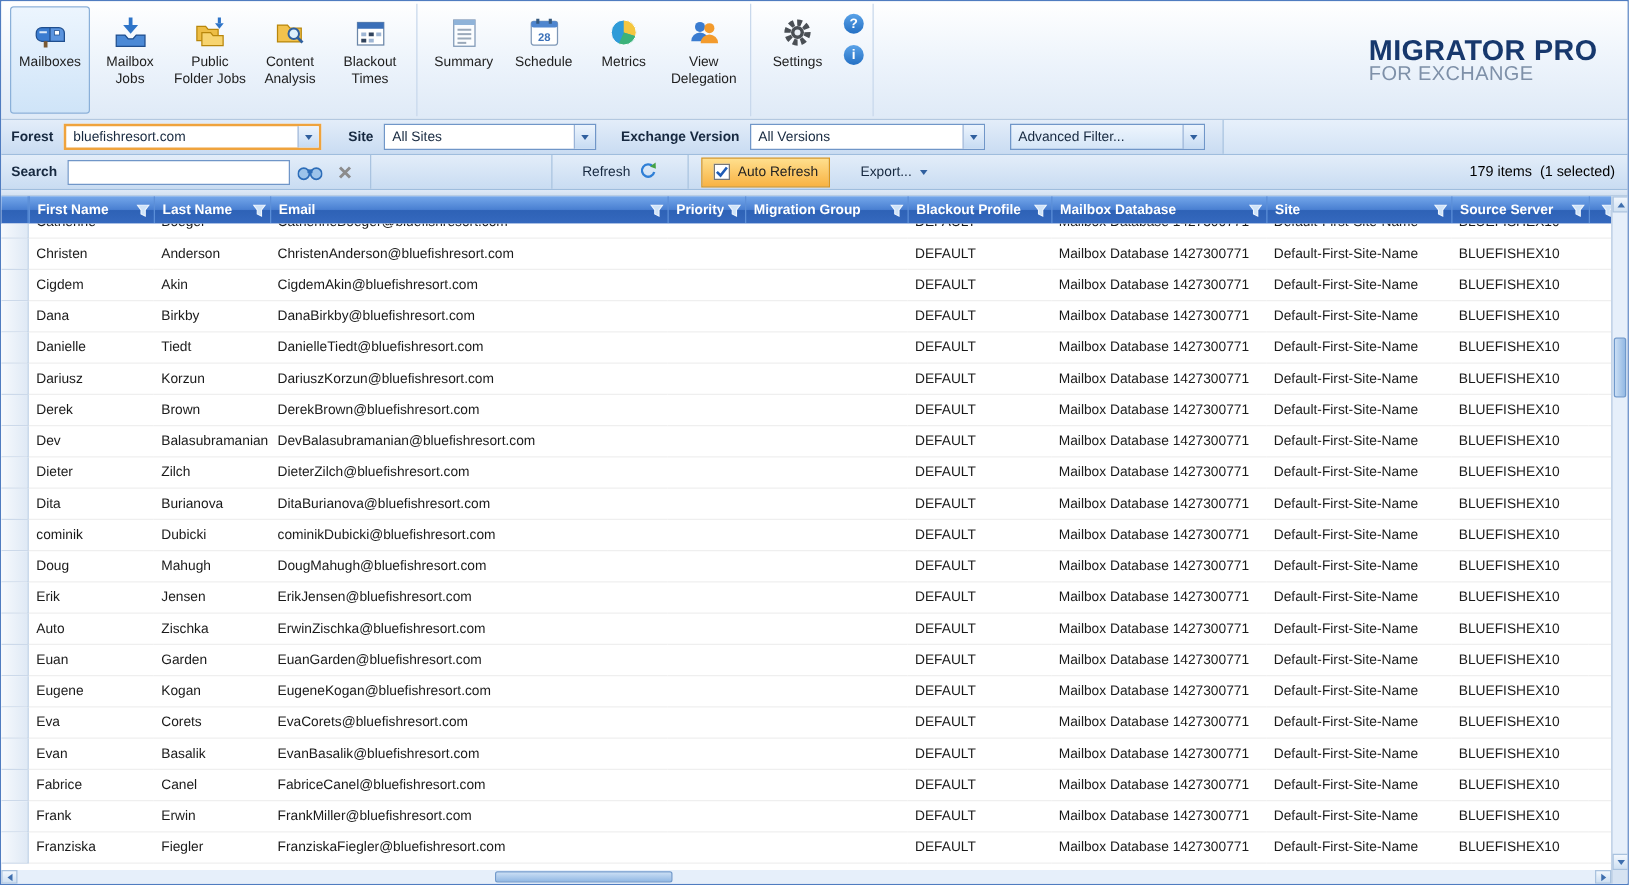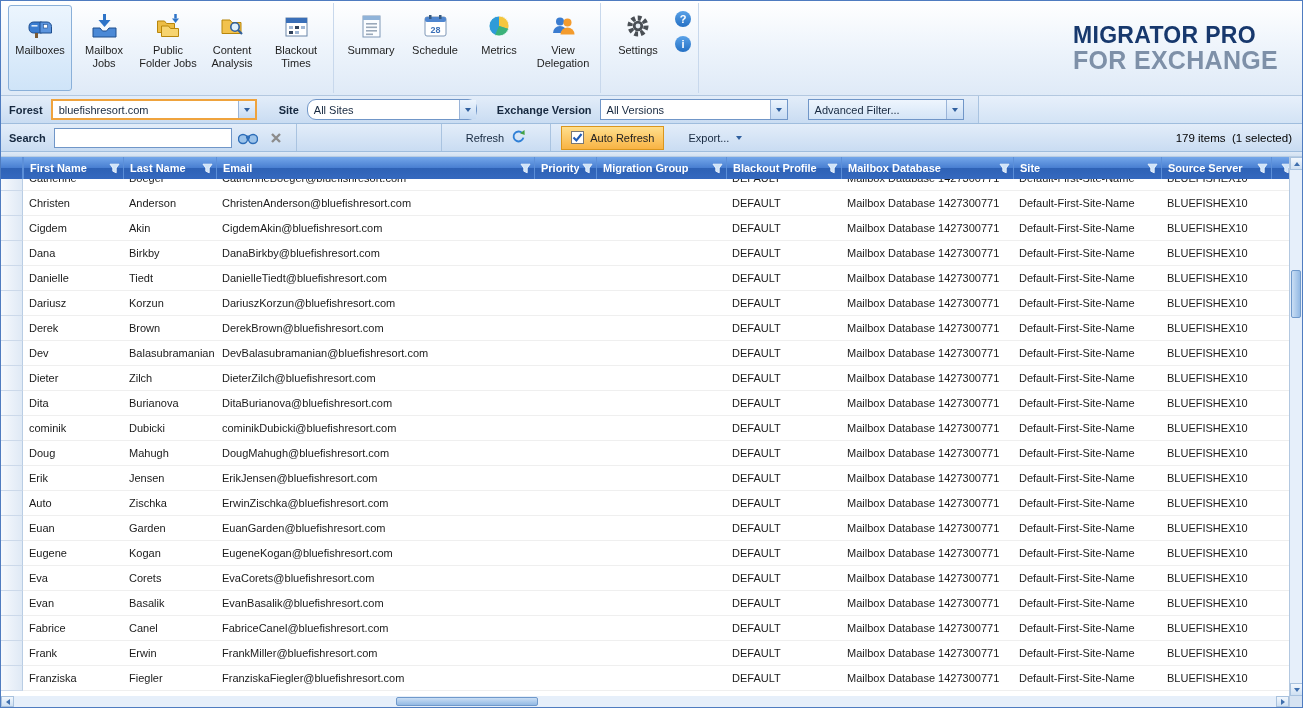--- a/index.html
+++ b/index.html
@@ -11,33 +11,33 @@
 .tb-groups{display:flex;}
 .tb-group{display:flex;align-items:flex-start;padding:2px 5px;border-right:1px solid #c8d8ec;}
 .tb-btn{width:64px;min-height:86px;display:flex;flex-direction:column;align-items:center;padding-top:5px;border:1px solid transparent;border-radius:3px;cursor:pointer;}
 .tb-btn.selected{background:linear-gradient(#ecf5fe,#cfe4f8);border-color:#8ab0d9;}
 .tb-ico{height:30px;display:flex;align-items:center;justify-content:center;}
 .tb-lbl{font-size:11px;color:#1e1e1e;text-align:center;line-height:1.2;margin-top:3px;max-width:60px;}
 .help-stack{display:flex;flex-direction:column;gap:9px;padding:6px 2px 0 5px;}
 .help-circle{width:16px;height:16px;border-radius:50%;background:linear-gradient(#5aa2e8,#2470c4);color:#fff;font-size:11px;font-weight:bold;display:flex;align-items:center;justify-content:center;cursor:pointer;}
 .brand{margin-left:auto;align-self:center;padding-right:18px;line-height:1.05;}
 .brand-1{font-size:23px;font-weight:bold;color:#17386d;letter-spacing:.3px;}
-.brand-2{font-size:25px;font-weight:bold;color:#7e90a8;letter-spacing:.3px;}
+.brand-2{font-size:16px;font-weight:normal;color:#7e90a8;letter-spacing:.3px;}
 
 
 .filterbar,.searchbar{height:28px;display:flex;align-items:center;background:linear-gradient(#e3edf9,#c9dcf2);border-bottom:1px solid #9fbddd;padding-left:8px;font-size:11px;color:#16283f;}
 .flabel,.slabel{font-weight:bold;white-space:nowrap;}
 .lbl-site{margin-left:22px;}
 .lbl-exch{margin-left:20px;}
 .dd{height:21px;background:#fff;border:1px solid #7096c8;display:flex;align-items:stretch;font-size:11px;cursor:pointer;}
 .ddval{flex:1;display:flex;align-items:center;padding:0 6px;white-space:nowrap;overflow:hidden;}
 .ddarrow{width:17px;border-left:1px solid #9ab4d8;background:linear-gradient(#ecf4fd,#c6dbf3);display:flex;align-items:center;justify-content:center;}
 .tri{width:0;height:0;border-left:3.5px solid transparent;border-right:3.5px solid transparent;border-top:4.5px solid #2f5f9e;}
 .dd.forest{width:206px;border:2px solid #efa33d;margin-left:8px;}
-.dd.site{width:170px;margin-left:8px;border-radius:9px;}
+.dd.site{width:170px;margin-left:8px;}
 .dd.exch{width:188px;margin-left:8px;}
 .dd.adv{width:156px;margin-left:20px;background:linear-gradient(#eef5fd,#d4e5f7);}
 .fb-rest{flex:1;align-self:stretch;border-left:1px solid #a9c3e0;background:linear-gradient(#e7f0fb,#d3e3f5);margin-left:14px;}
 .search-input{width:178px;height:20px;border:1px solid #7096c8;margin-left:8px;font-size:11px;padding:0 4px;font-family:inherit;}
 .icon-btn{display:flex;align-items:center;justify-content:center;width:24px;height:22px;cursor:pointer;margin-left:4px;}
 .vsep{width:1px;align-self:stretch;background:#a9c3e0;margin:0 8px;}
 .sb-gap{width:128px;}
 .refresh-btn{display:flex;align-items:center;gap:7px;padding:0 16px;cursor:pointer;}
 .auto-refresh{display:flex;align-items:center;gap:6px;height:24px;padding:0 9px;background:linear-gradient(#ffdf8d,#f8b344);border:1px solid #da961e;cursor:pointer;margin-left:2px;color:#222;}
 .chk{width:13px;height:13px;background:#fff;border:1px solid #777;display:flex;align-items:center;justify-content:center;}

